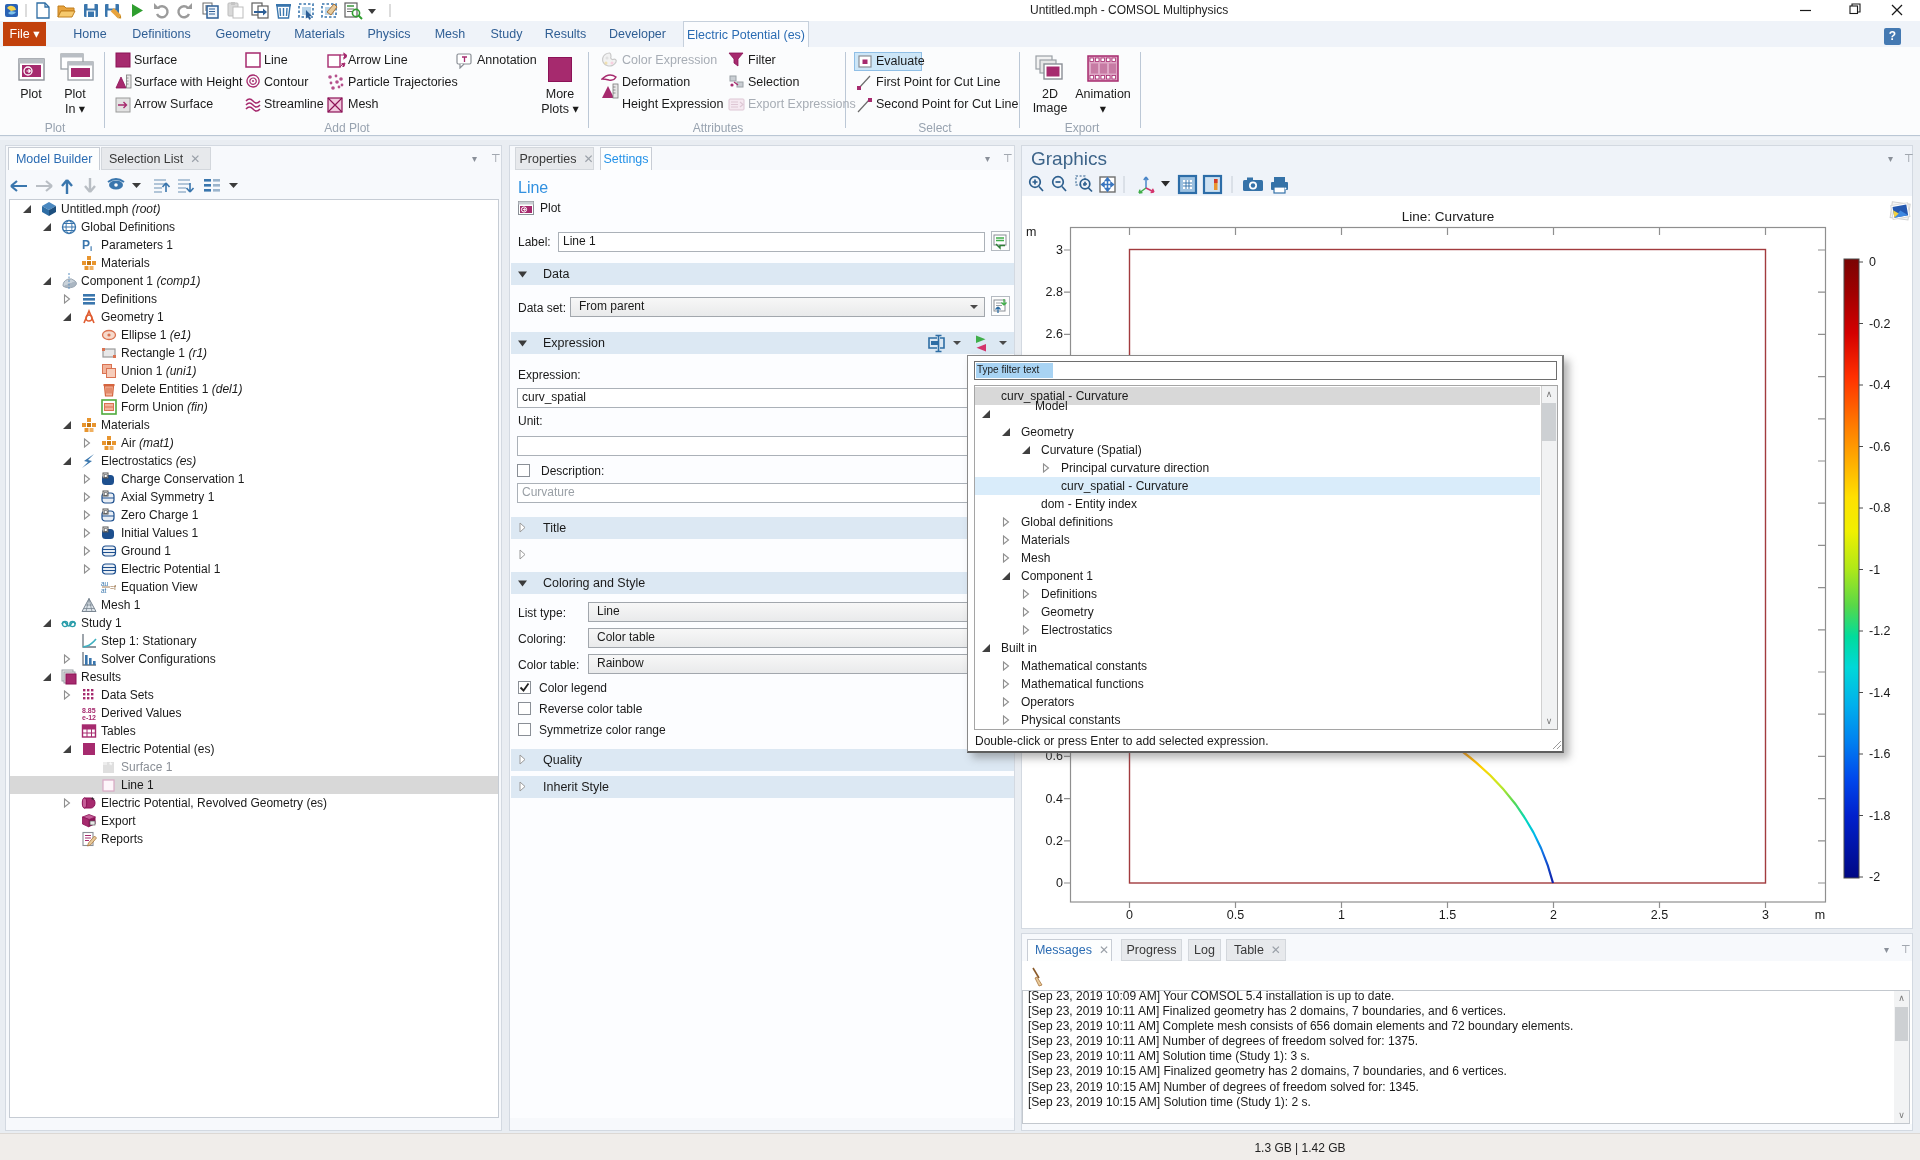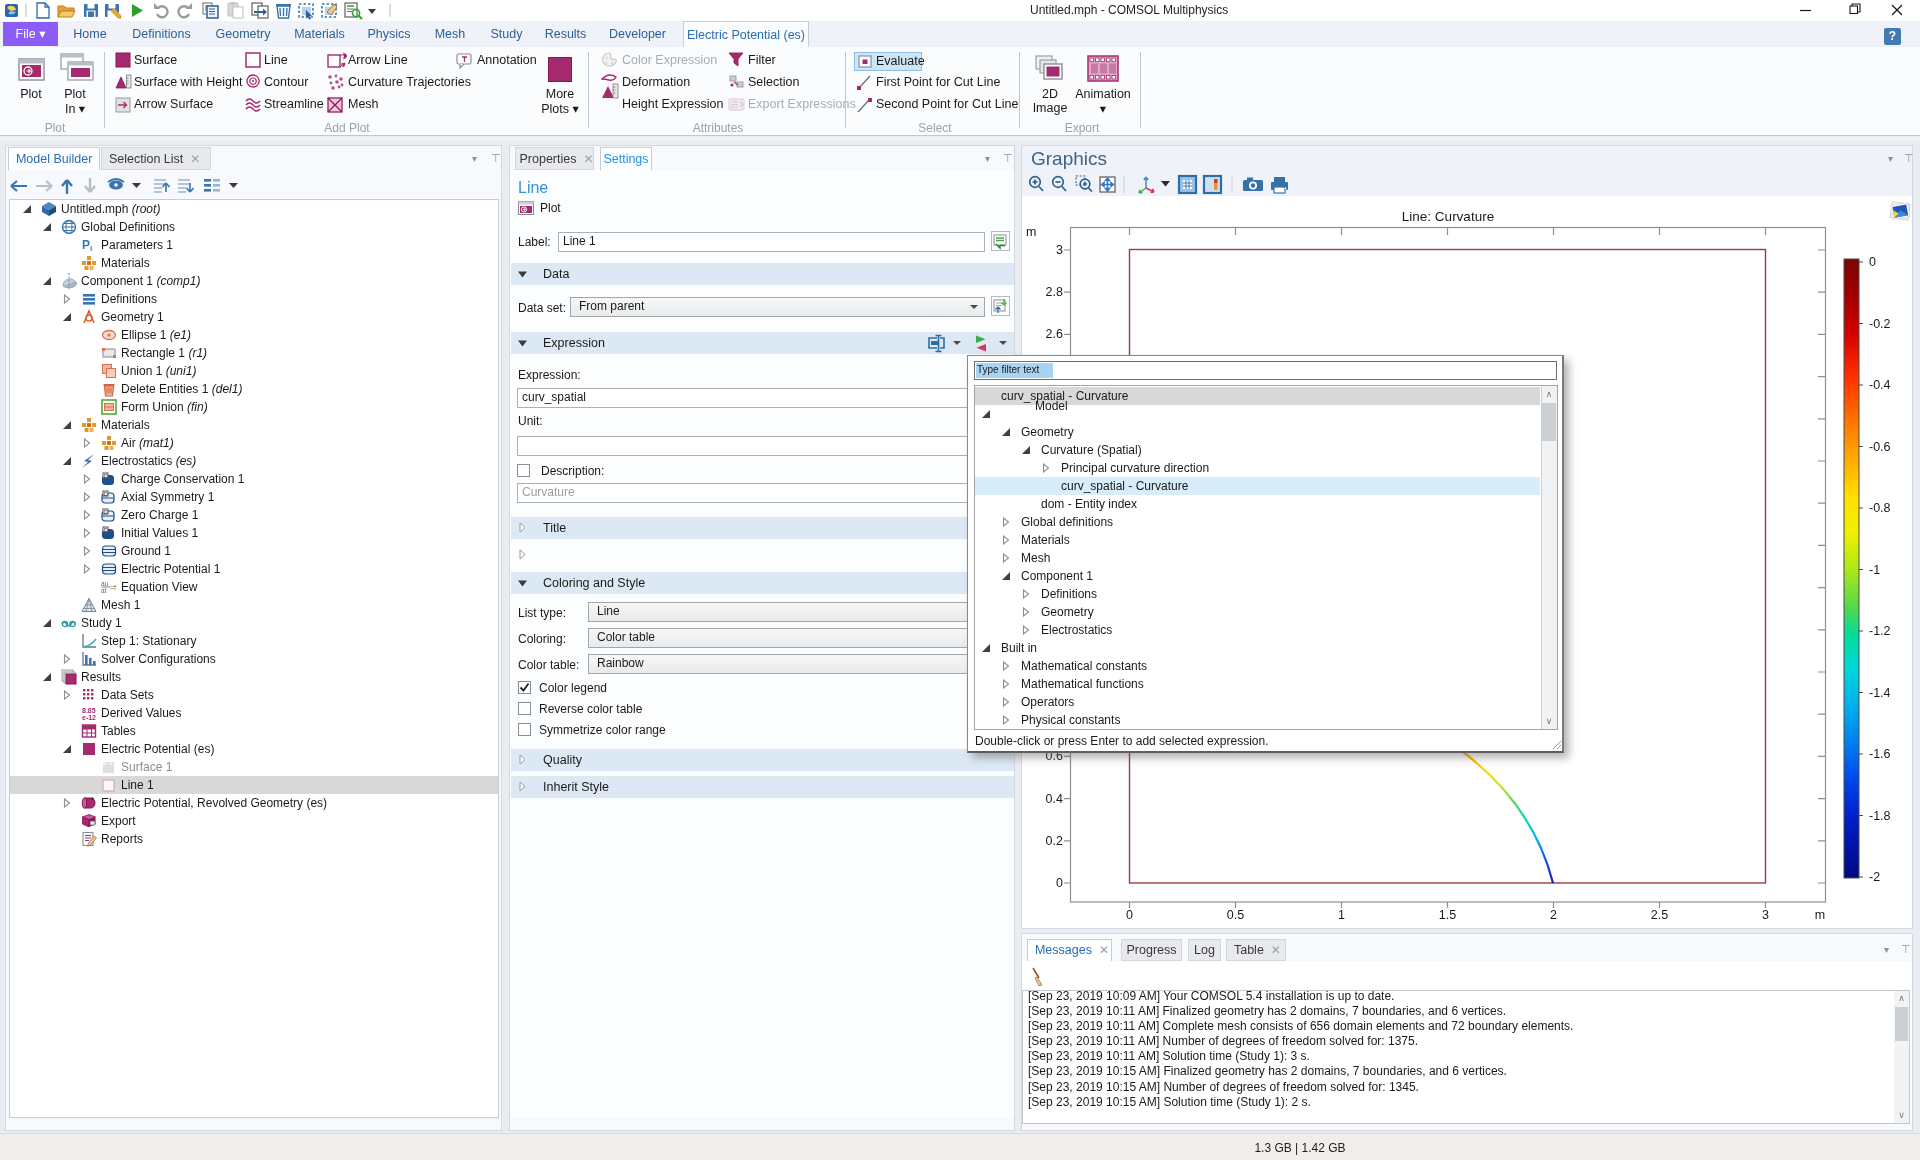--- a/index.html
+++ b/index.html
@@ -4,21 +4,21 @@
 <style>
 * { margin:0; padding:0; box-sizing:border-box; }
 html,body { width:1920px; height:1160px; overflow:hidden; }
 body { font-family:"Liberation Sans", sans-serif; font-size:12px; color:#1a1a1a; background:#e9edf2; }
 .abs { position:absolute; }
 .tt { white-space:nowrap; }
 
 #titlebar { left:0; top:0; width:1920px; height:21px; background:#ffffff; }
 
 #tabrow { left:0; top:21px; width:1920px; height:26px; background:#eff3f9; }
-#filebtn { left:3px; top:22px; width:55px; height:24px; background:#8b5cf6; color:#fff; text-align:center; line-height:24px; font-size:12.5px; }
+#filebtn { left:3px; top:22px; width:43px; height:24px; background:#c2410c; color:#fff; text-align:center; line-height:24px; font-size:12.5px; }
 .rtab { position:absolute; top:21px; height:26px; line-height:26px; color:#2f5e94; font-size:12.5px; text-align:center; }
 #acttab { position:absolute; top:21px; height:27px; line-height:26px; background:#fbfcfe; border:1px solid #c6d0dc; border-bottom:none; color:#2b6cb3; font-size:12.5px; text-align:center; }
 
 #ribbon { left:0; top:47px; width:1920px; height:89px; background:#fbfcfd; border-bottom:1px solid #bac7d5; }
 #ribbon2 { left:0; top:137px; width:1920px; height:3px; background:#eef2f7; }
 .rsep { position:absolute; top:52px; height:76px; width:1px; background:#bcc8d6; }
 .glabel { position:absolute; top:121px; height:14px; color:#98a3b0; font-size:12px; text-align:center; }
 .rlbl { position:absolute; height:16px; font-size:12.5px; color:#1a1a1a; white-space:nowrap; }
 .rlbl.dis { color:#a7adb5; }
 .bigbtn { position:absolute; text-align:center; font-size:12.5px; color:#1a1a1a; }
@@ -211,21 +211,21 @@
         <circle cx="4" cy="31" r="1.4"></circle>
         <circle cx="10" cy="30" r="1.8"></circle>
         <circle cx="15" cy="33" r="1.4"></circle>
         <circle cx="6" cy="36" r="1.8"></circle>
         <circle cx="12" cy="35" r="1.4"></circle>
       </g>
   <rect x="1" y="46" width="14" height="14" fill="#f0c8dd" stroke="#8c1257" stroke-width="1.2"></rect>
   <path d="M1 46 L15 60 M15 46 L1 60" stroke="#8c1257" stroke-width="1.2"></path>
 </svg>
 <div class="rlbl" style="left:348px;top:53px;">Arrow Line</div>
-<div class="rlbl" style="left:348px;top:75px;">Curvature Trajectories</div>
+<div class="rlbl" style="left:348px;top:75px;">Particle Trajectories</div>
 <div class="rlbl" style="left:348px;top:97px;">Mesh</div>
 
 <svg class="abs" style="left:456px;top:53px;" width="17" height="16" viewBox="0 0 17 16">
   <rect x="1" y="1" width="14" height="10" rx="1.5" fill="#fff" stroke="#8a8f96" stroke-width="1.2"></rect>
   <path d="M4 11 v4 l4 -4" fill="#fff" stroke="#8a8f96" stroke-width="1.2"></path>
   <path d="M6 4 h5 m-2.5 0 v5" stroke="#a62a6e" stroke-width="1.3"></path>
 </svg>
 <div class="rlbl" style="left:477px;top:53px;">Annotation</div>
 
 <div class="abs" style="left:548px;top:57px;width:24px;height:25px;background:#a62a6e;border:1px solid #8c1257;"></div>

